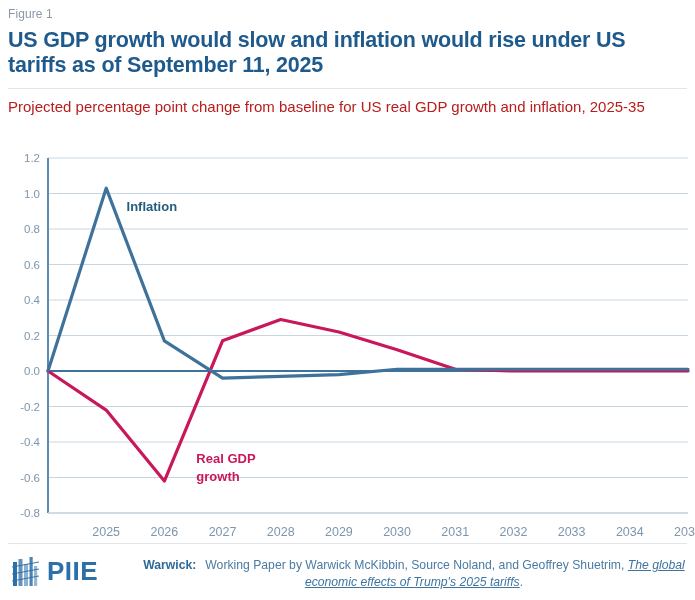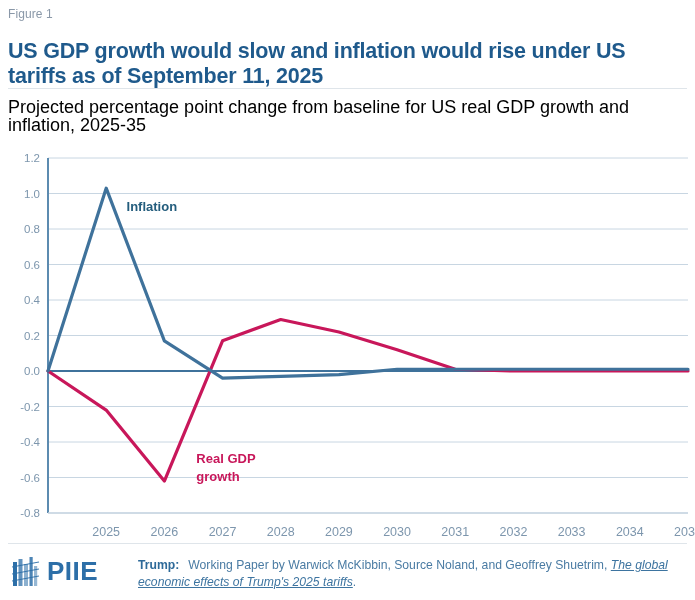--- a/index.html
+++ b/index.html
@@ -23,35 +23,34 @@
   }
   .fig-title {
     position: absolute;
     left: 8px; top: 28px;
     width: 670px;
     font-size: 21.5px;
     font-weight: bold;
     line-height: 25px;
     color: #1f5a8c;
     letter-spacing: -0.2px;
-    margin-top: 11px;
   }
   .rule-top {
     position: absolute;
     left: 8px; top: 88px;
     width: 679px; height: 1px;
     background: #dfe5ea;
   }
   .fig-subtitle {
     position: absolute;
     left: 8px; top: 98px;
     width: 672px;
-    font-size: 18px;
+    font-size: 15px;
     line-height: 18px;
-    color: #000000;
+    color: #b91c1c;
   }
 
   
   .plot-wrap {
     position: absolute;
     left: 0; top: 150px;
     width: 643px; height: 388px;
   }
   .plot-svg { display: block; }
 
@@ -74,21 +73,21 @@
   
   .rule-bot {
     position: absolute;
     left: 8px; top: 543px;
     width: 679px; height: 1px;
     background: #dfe5ea;
   }
   .footer {
     position: absolute;
     left: 0; top: 551px;
-    width: 552px; height: 49px;
+    width: 552px; height: 49px; text-align: center;
   }
   .logo {
     position: absolute;
     left: 12px; top: 4px;
     display: flex;
     align-items: center;
     gap: 5px;
   }
   .logo-mark { width: 30px; height: 32px; }
   .logo-text {
@@ -191,18 +190,18 @@
         </g>
         <g stroke="#2d6fa8" stroke-width="1.1" fill="none" opacity="0.9">
           <line x1="0" y1="12" x2="27" y2="7"></line>
           <line x1="0" y1="19" x2="27" y2="14"></line>
           <line x1="0" y1="26" x2="27" y2="21"></line>
         </g>
       </svg>
       <span class="logo-text">PIIE</span>
     </div>
     <div class="source">
-      <span class="src-kw">Trump:</span><span class="src-sp"></span><span>Working Paper by Warwick McKibbin, Source Noland, and Geoffrey Shuetrim,</span>
+      <span class="src-kw">Warwick:</span><span class="src-sp"></span><span>Working Paper by Warwick McKibbin, Source Noland, and Geoffrey Shuetrim,</span>
       <a class="src-link" href="#">The global economic effects of Trump's 2025 tariffs</a><span>.</span>
     </div>
   </div>
 
 </div>
 
 </body></html>

